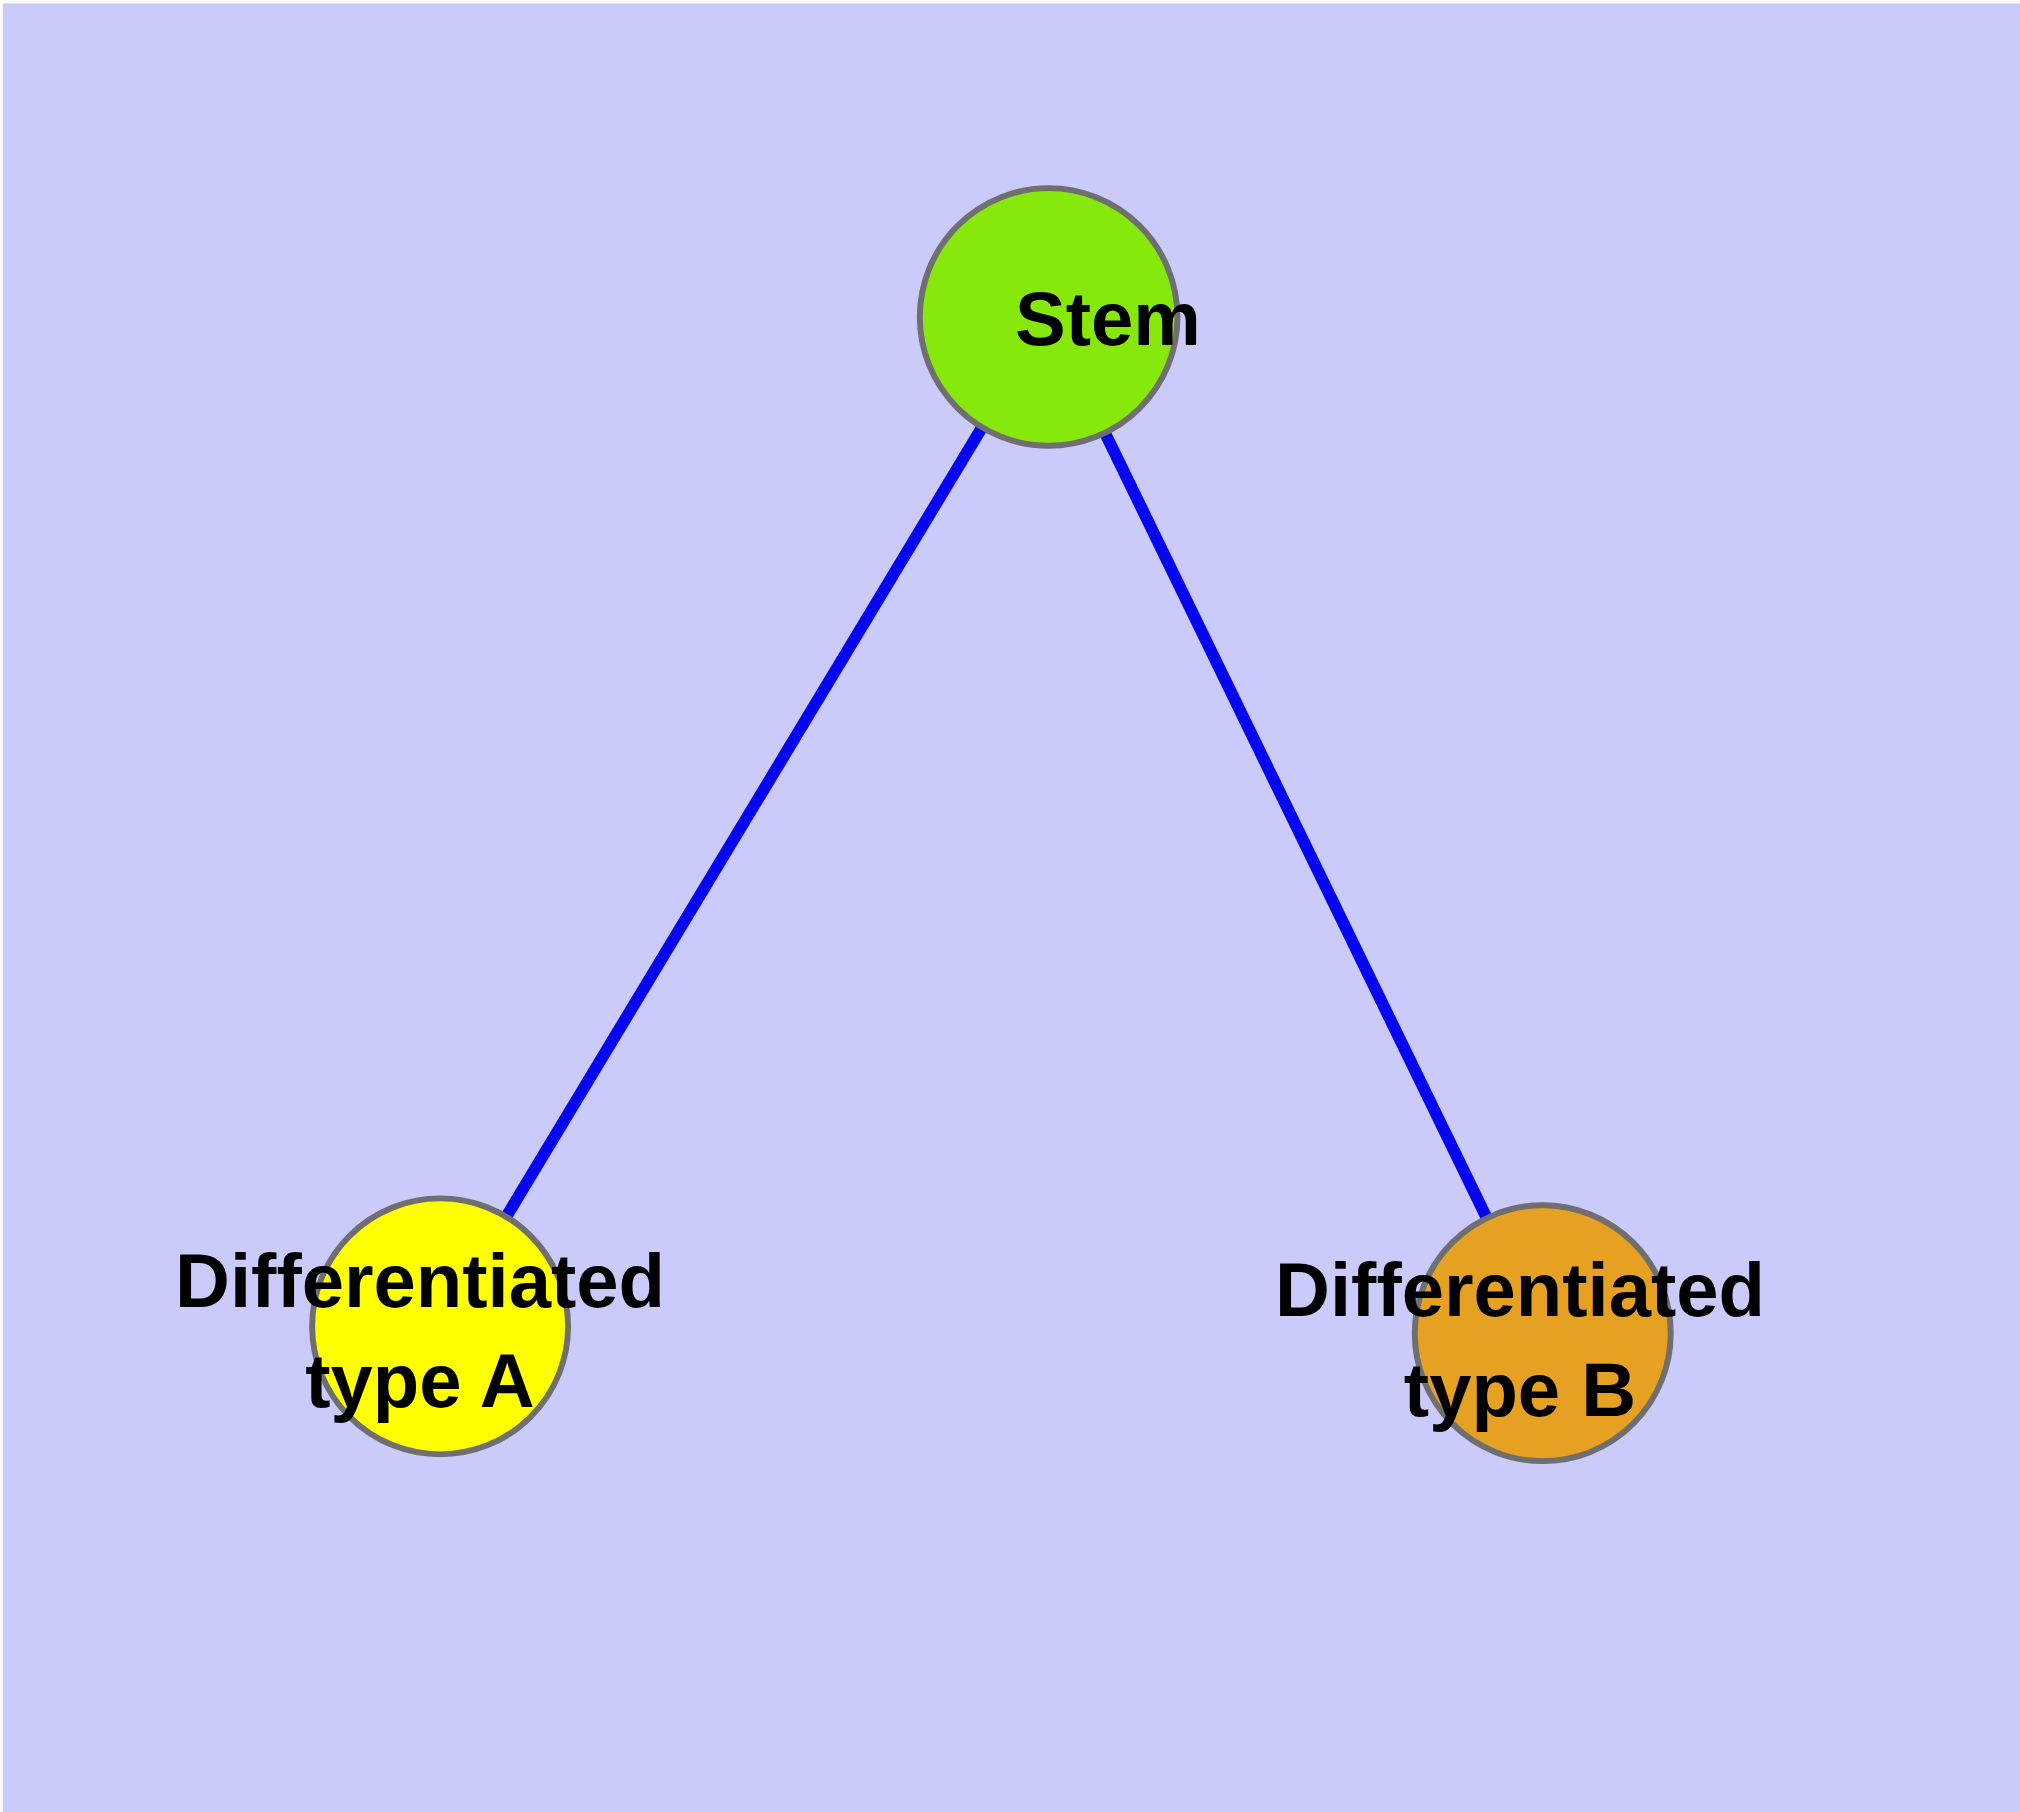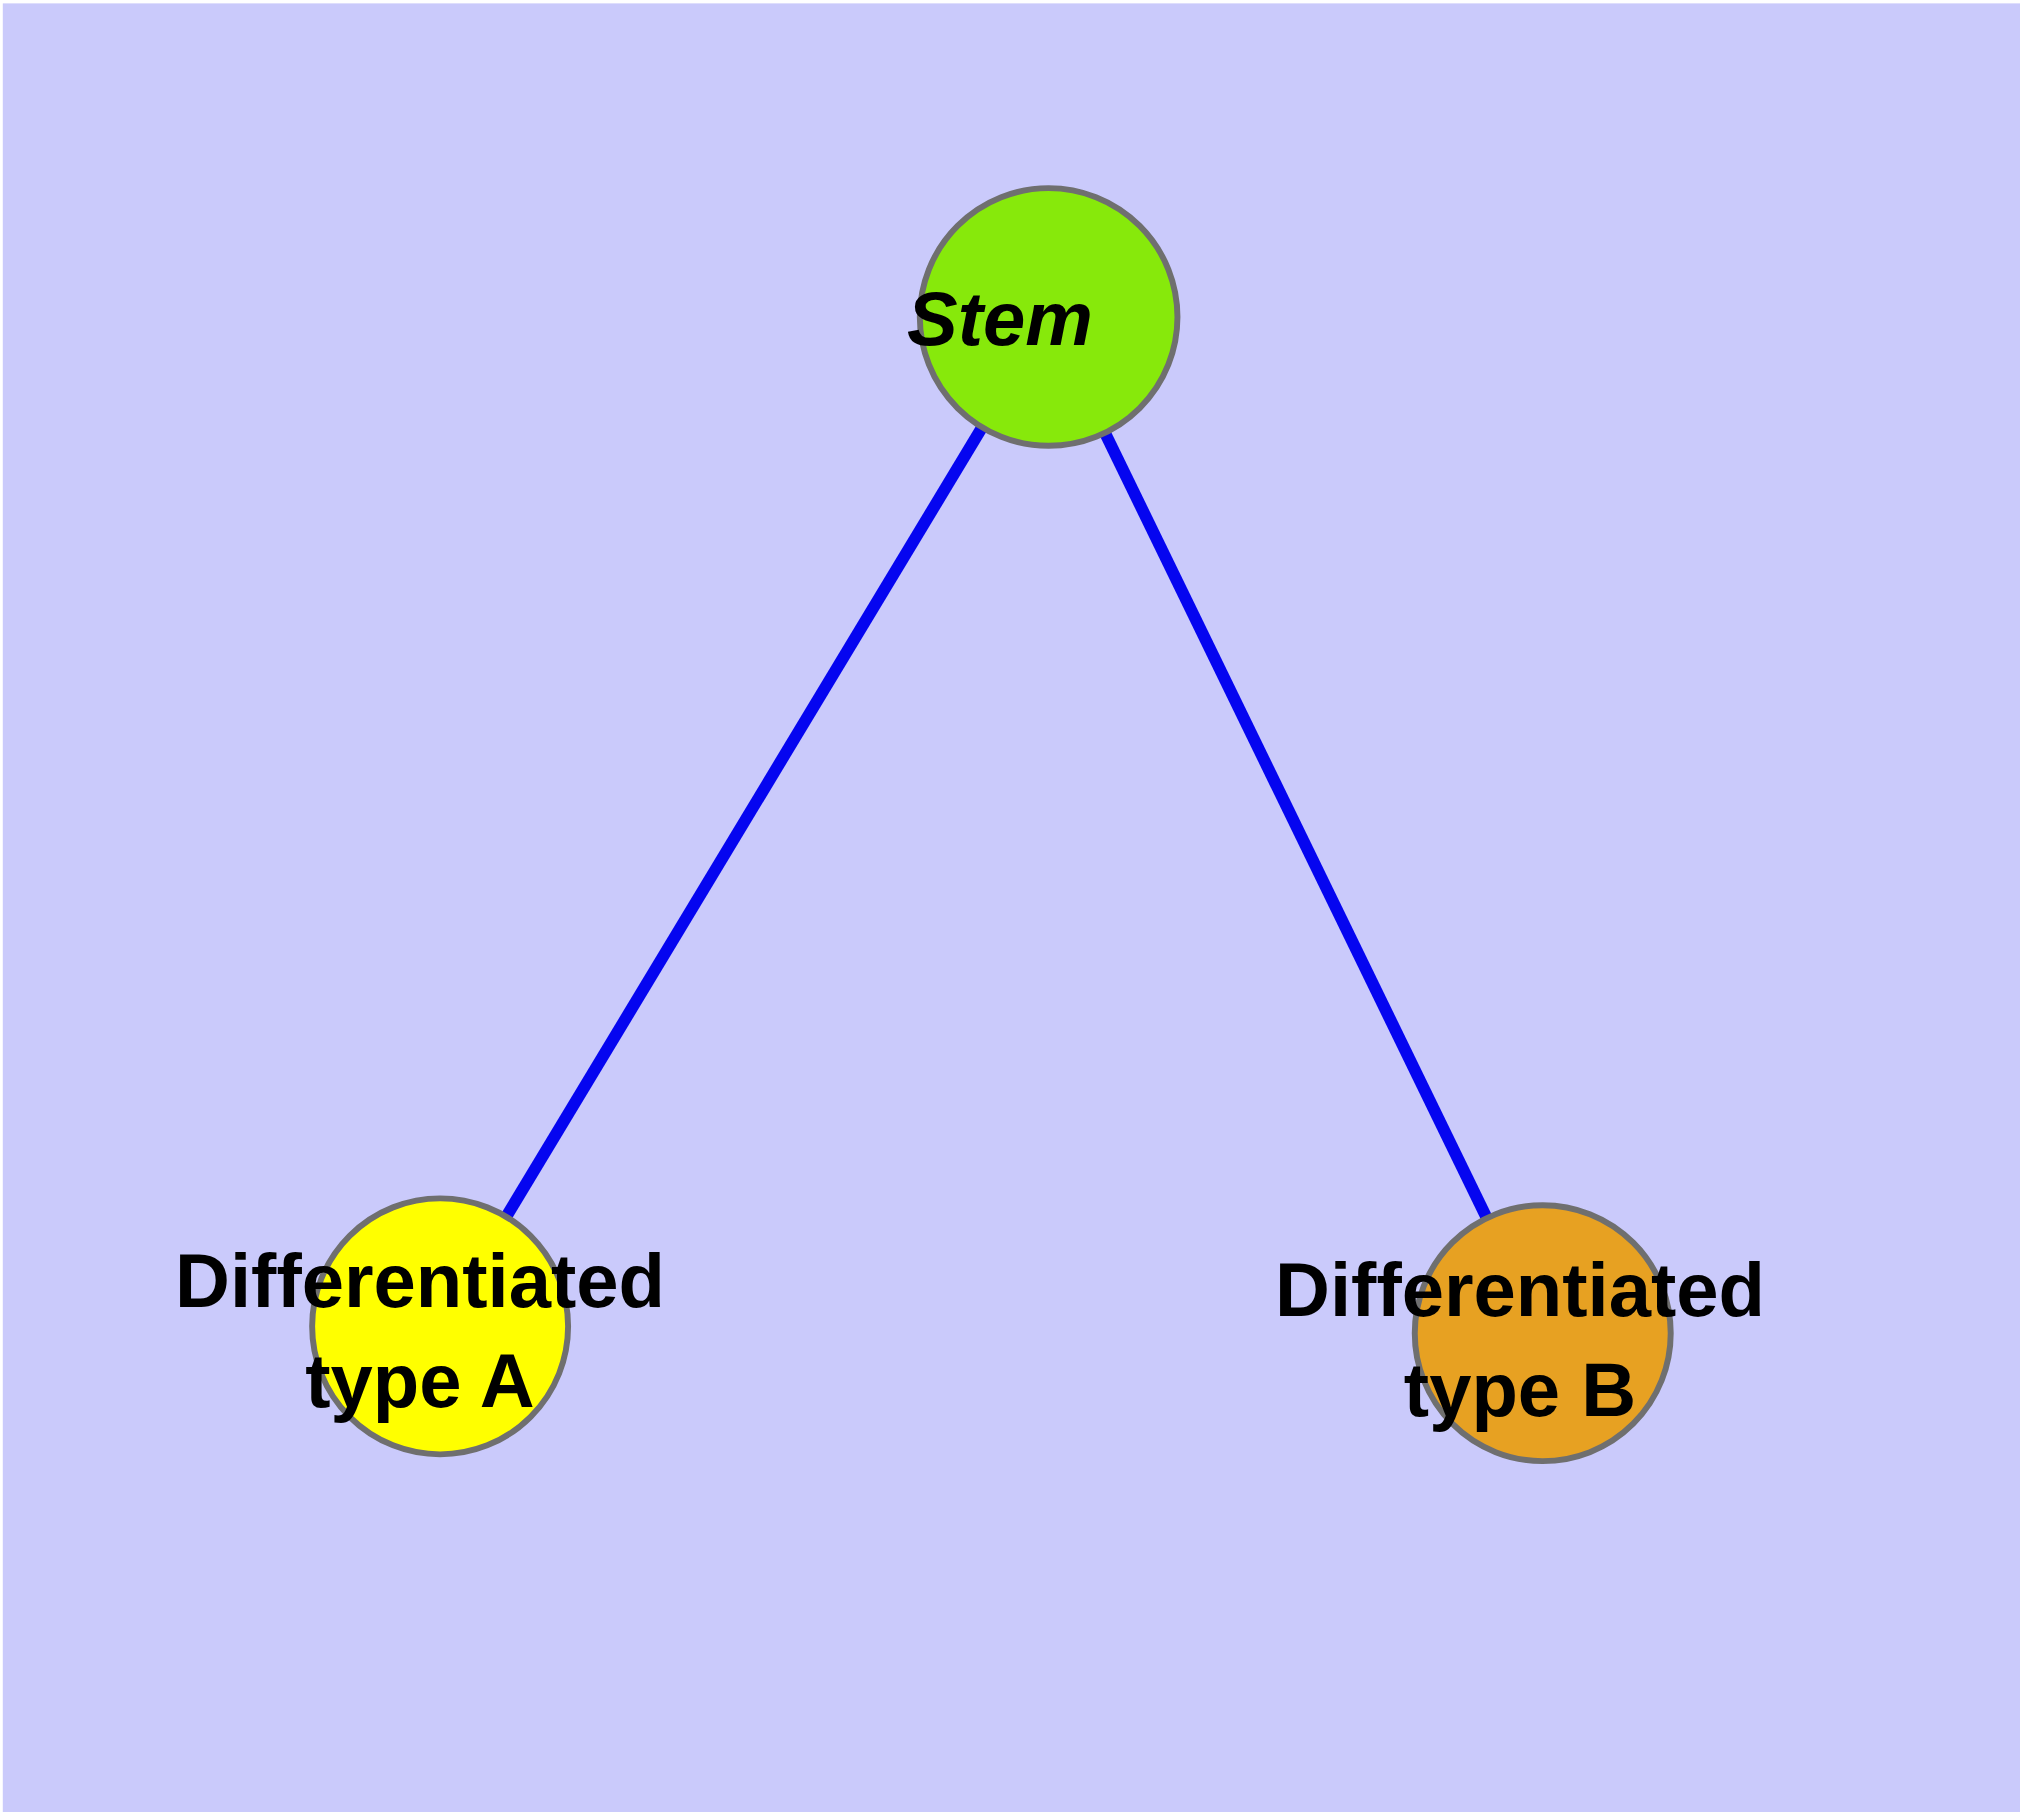--- a/index.html
+++ b/index.html
@@ -48,21 +48,21 @@
 
     <line x1="1237" y1="374" x2="1820" y2="1573" stroke-width="14" stroke="#0505F0"></line>
 
     <circle cx="1237" cy="374" r="152" stroke-width="7" fill="#87E90B" stroke="#6F6F6F"></circle>
 
     <circle cx="519" cy="1565" r="151" stroke-width="7" fill="#FFFF00" stroke="#6F6F6F"></circle>
 
     <circle cx="1820" cy="1573" r="151" stroke-width="7" fill="#E7A122" stroke="#6F6F6F"></circle>
   </svg>
 
-  <div class="node-label" style="left:1000px; top:319px;font-style:italic;">Stem</div>
+  <div class="node-label" style="left:1108px; top:319px;">Stem</div>
 
   <div class="node-label" style="left:420px; top:1331px;">Differentiated
 type A</div>
 
   <div class="node-label" style="left:1520px; top:1340px;">Differentiated
 type B</div>
 
 </div>
 
 

